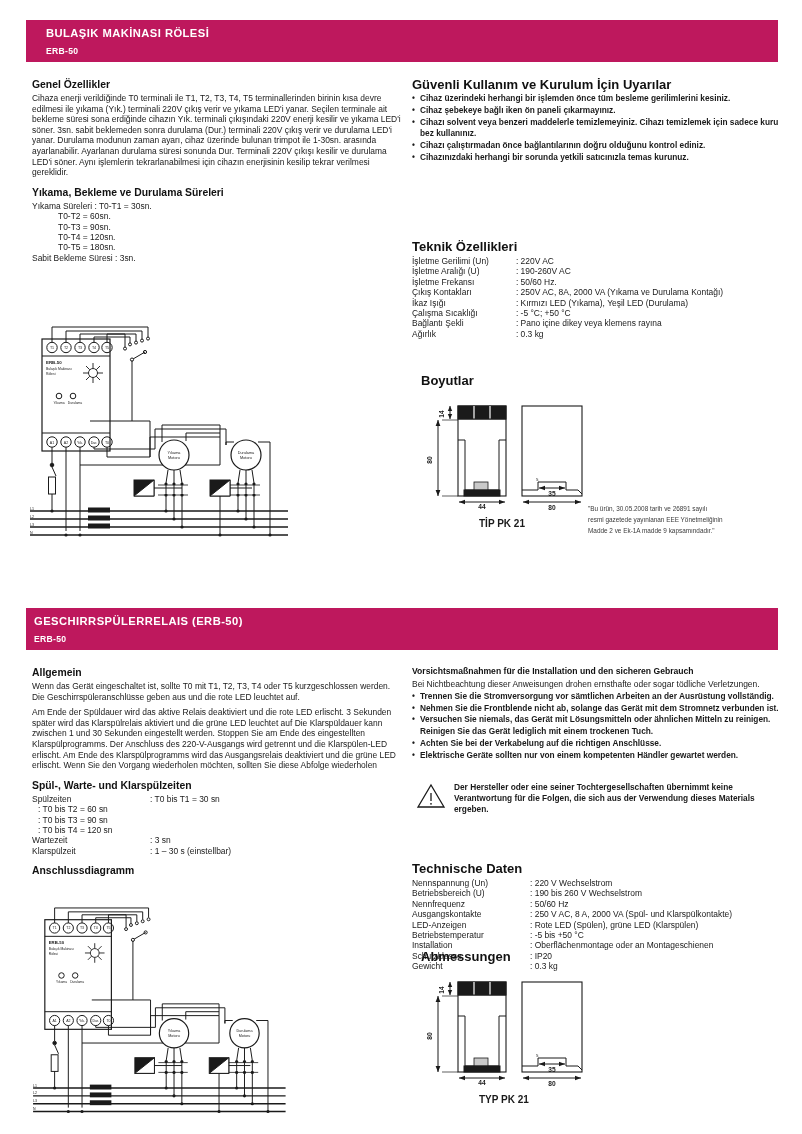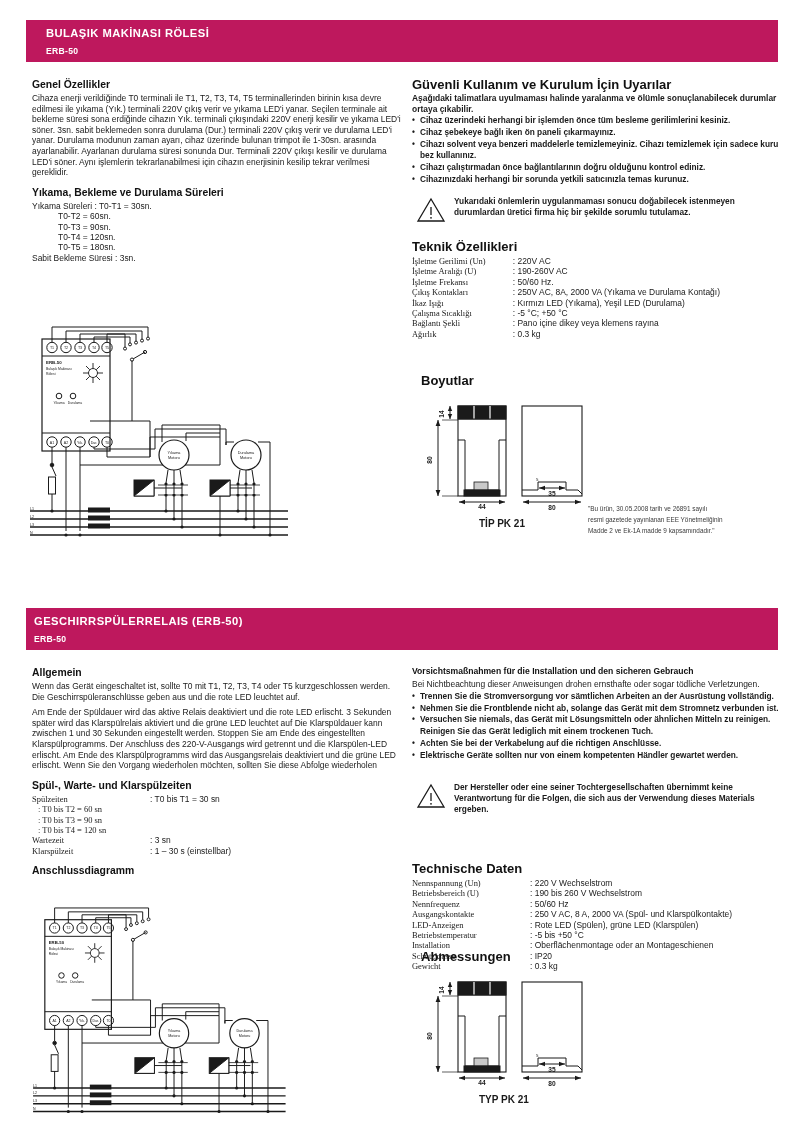--- a/index.html
+++ b/index.html
@@ -55,21 +55,21 @@
   ul.bul li:before {
     content:"•"; position:absolute; left:0px; top:0;
   }
 
   
   table.spec { border-collapse:collapse; width:100%; }
   table.spec td {
     font-size:8.45px; line-height:10.4px; vertical-align:top;
     padding:0; color:#1a1a1a;
   }
-  table.spec td.k { white-space:nowrap; padding-right:4px;font-family:Liberation Serif, serif; }
+  table.spec td.k { white-space:nowrap; padding-right:4px; }
   table.spec td.v { white-space:nowrap; }
   table.spec.de td.k { width:118px; }
   table.spec.tr td.k { width:auto; }
 
   .timerow { font-size:8.45px; line-height:10.4px; }
   .timerow .ind { display:inline-block; width:26px; }
 
   
   .warnbox { position:relative; padding-left:42px; min-height:30px; }
   .warnbox svg { position:absolute; left:4px; top:1px; }
@@ -329,38 +329,29 @@
           <text x="0" y="184.5">L1</text>
           <text x="0" y="192.5">L2</text>
           <text x="0" y="200.5">L3</text>
           <text x="0" y="208.5">N</text>
         </g>
       </svg>
     </div>
 
     <div class="col col-r" style="top:78px;">
       <h3 class="head big">Güvenli Kullanım ve Kurulum İçin Uyarılar</h3>
-      <p class="body b">Aşağıdaki talimatlara uyulmaması halinde yaralanma ve ölümle sonuçlanabilecek durumlar ortaya çıkabilir.</p>
       <ul class="bul">
         <li>Cihaz üzerindeki herhangi bir işlemden önce tüm besleme gerilimlerini kesiniz.</li>
         <li>Cihaz şebekeye bağlı iken ön paneli çıkarmayınız.</li>
         <li>Cihazı solvent veya benzeri maddelerle temizlemeyiniz. Cihazı temizlemek için sadece kuru bez kullanınız.</li>
         <li>Cihazı çalıştırmadan önce bağlantılarının doğru olduğunu kontrol ediniz.</li>
         <li>Cihazınızdaki herhangi bir sorunda yetkili satıcınızla temas kurunuz.</li>
       </ul>
     </div>
 
-    <div class="col col-r warnbox" style="top:196px;">
-      <svg width="30" height="26" viewBox="0 0 30 26">
-        <polygon points="15,2 28,24 2,24" fill="none" stroke="#1a1a1a" stroke-width="1.3"></polygon>
-        <line x1="15" y1="10" x2="15" y2="18" stroke="#1a1a1a" stroke-width="1.3"></line>
-        <circle cx="15" cy="20.8" r="0.9" fill="#1a1a1a"></circle>
-      </svg>
-      <p>Yukarıdaki önlemlerin uygulanmaması sonucu doğabilecek istenmeyen durumlardan üretici firma hiç bir şekilde sorumlu tutulamaz.</p>
-    </div>
 
     <div class="col col-r" style="top:240px;">
       <h3 class="head big" style="margin-bottom:3px;">Teknik Özellikleri</h3>
       <table class="spec tr">
         <tbody>
             <tr>
               <td class="k">İşletme Gerilimi (Un)</td>
               <td class="v">: 220V AC</td>
             </tr>
         <tr>

